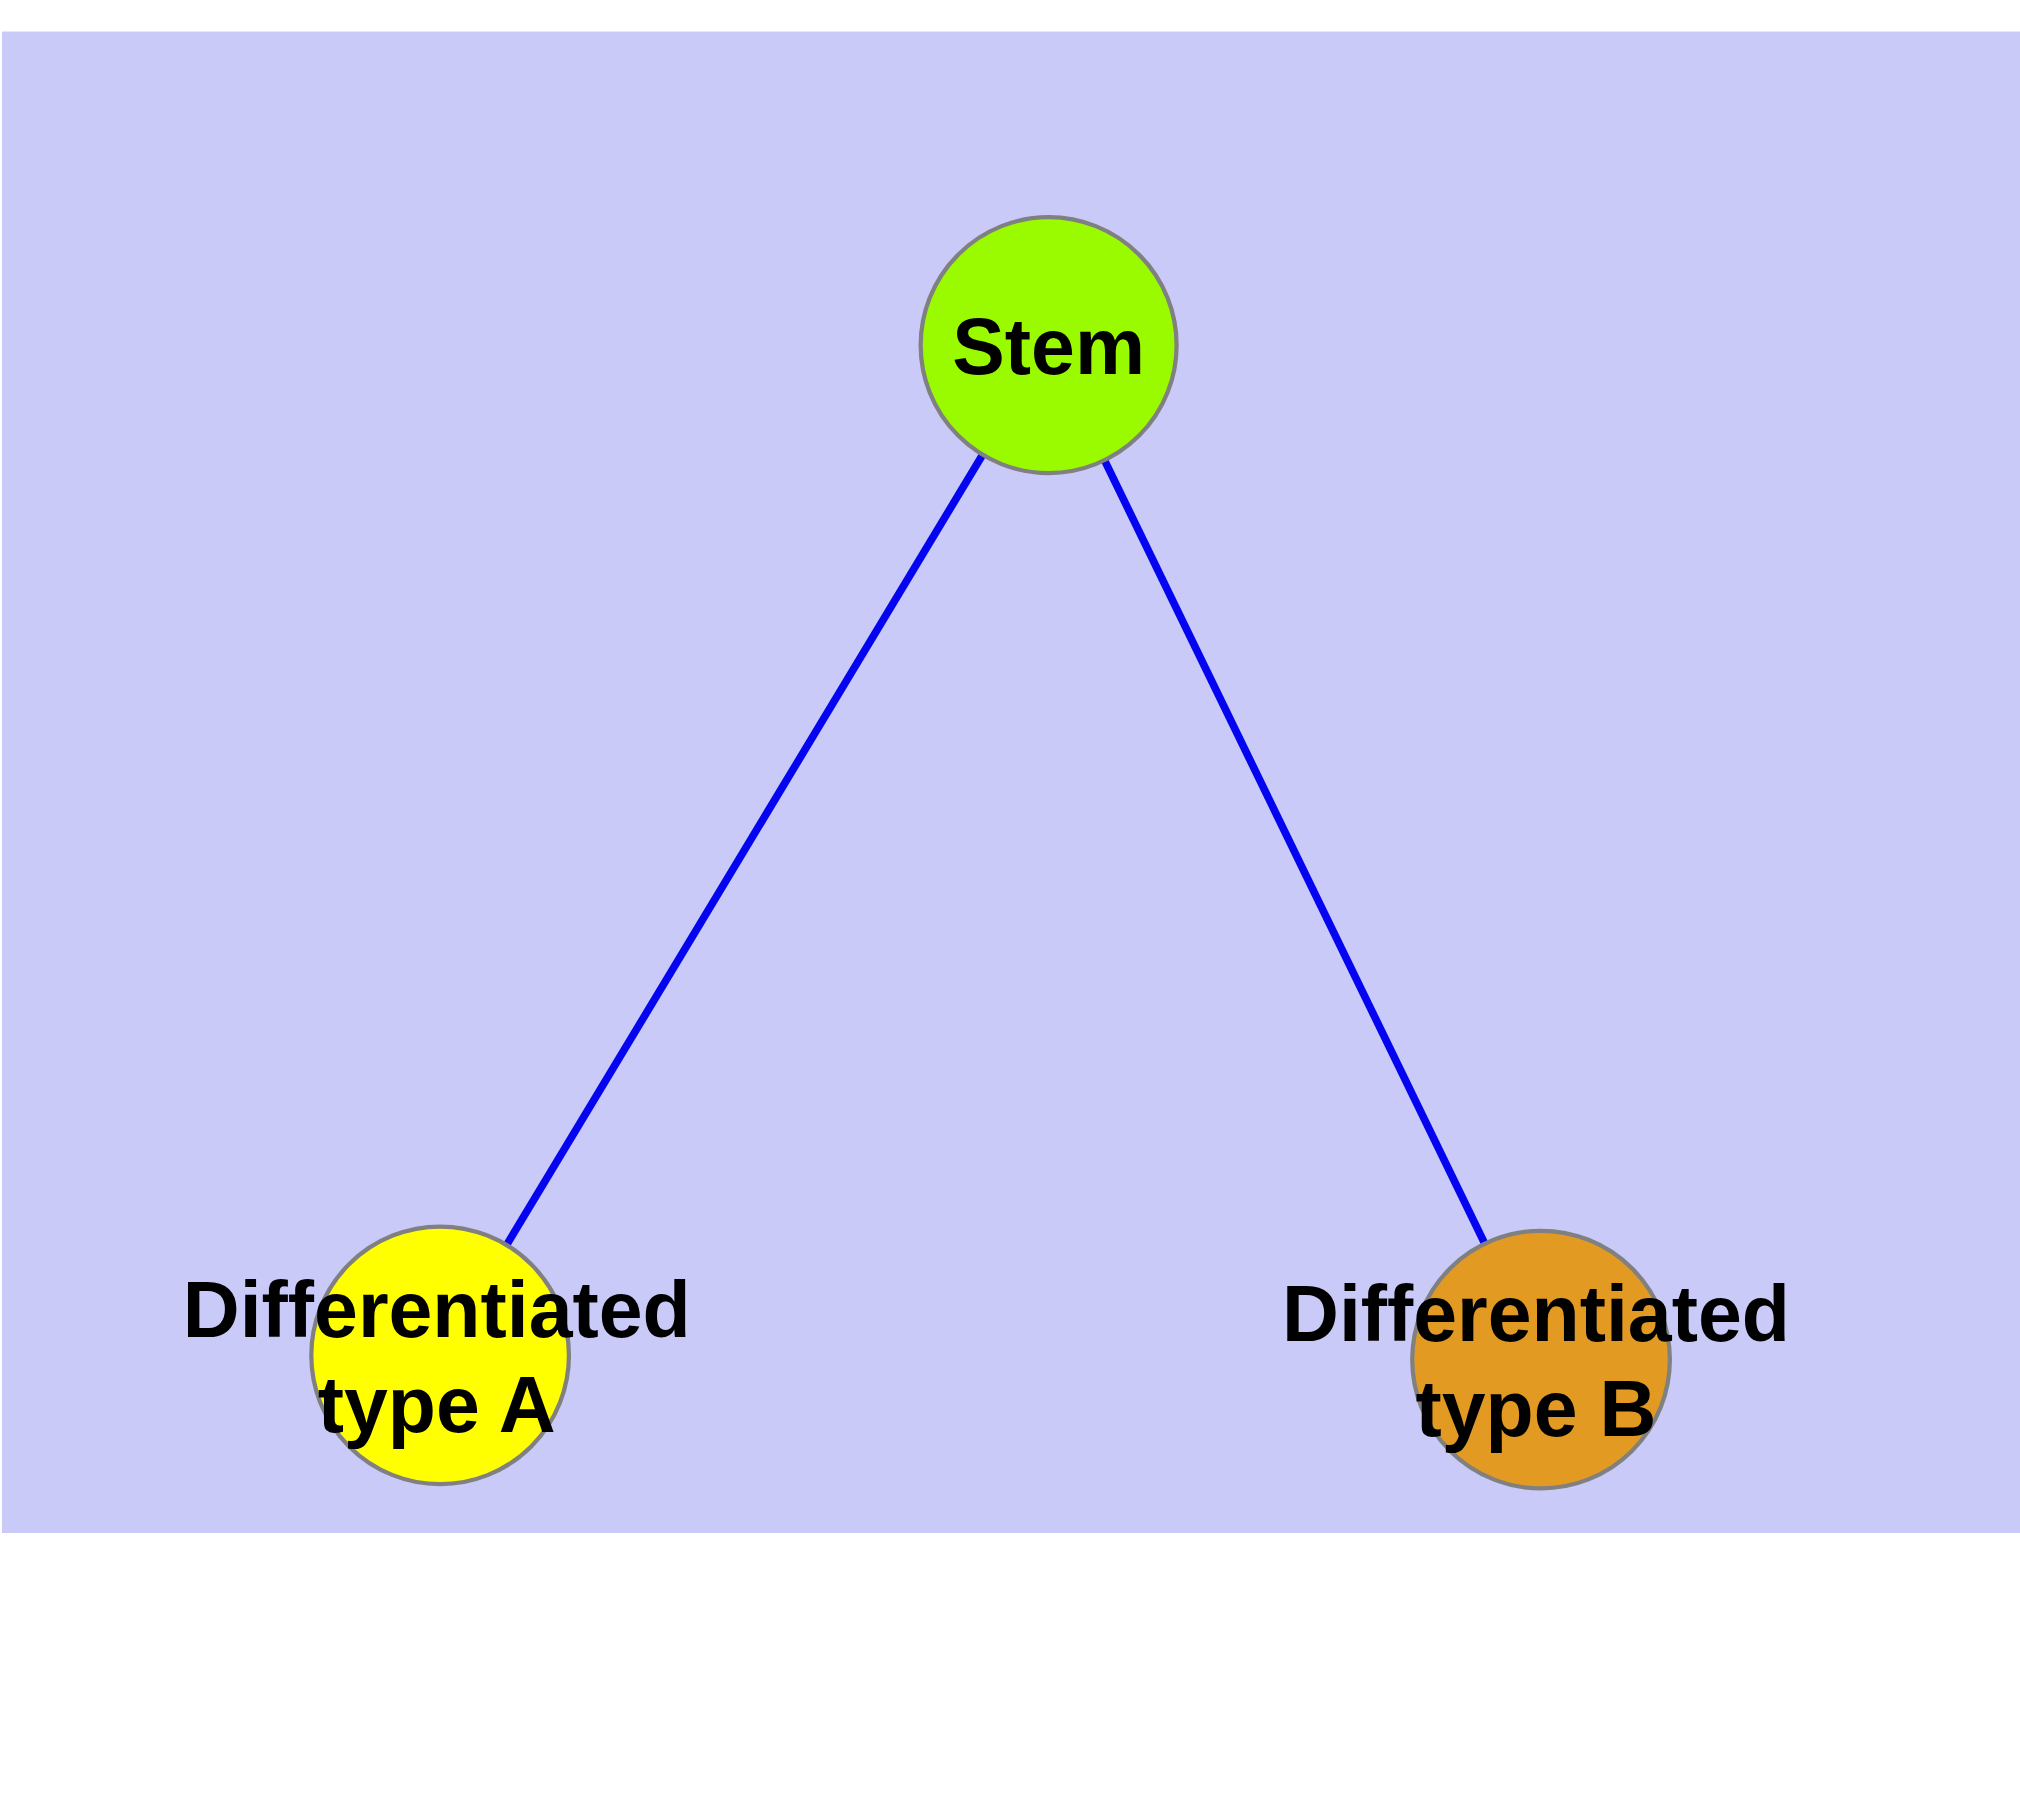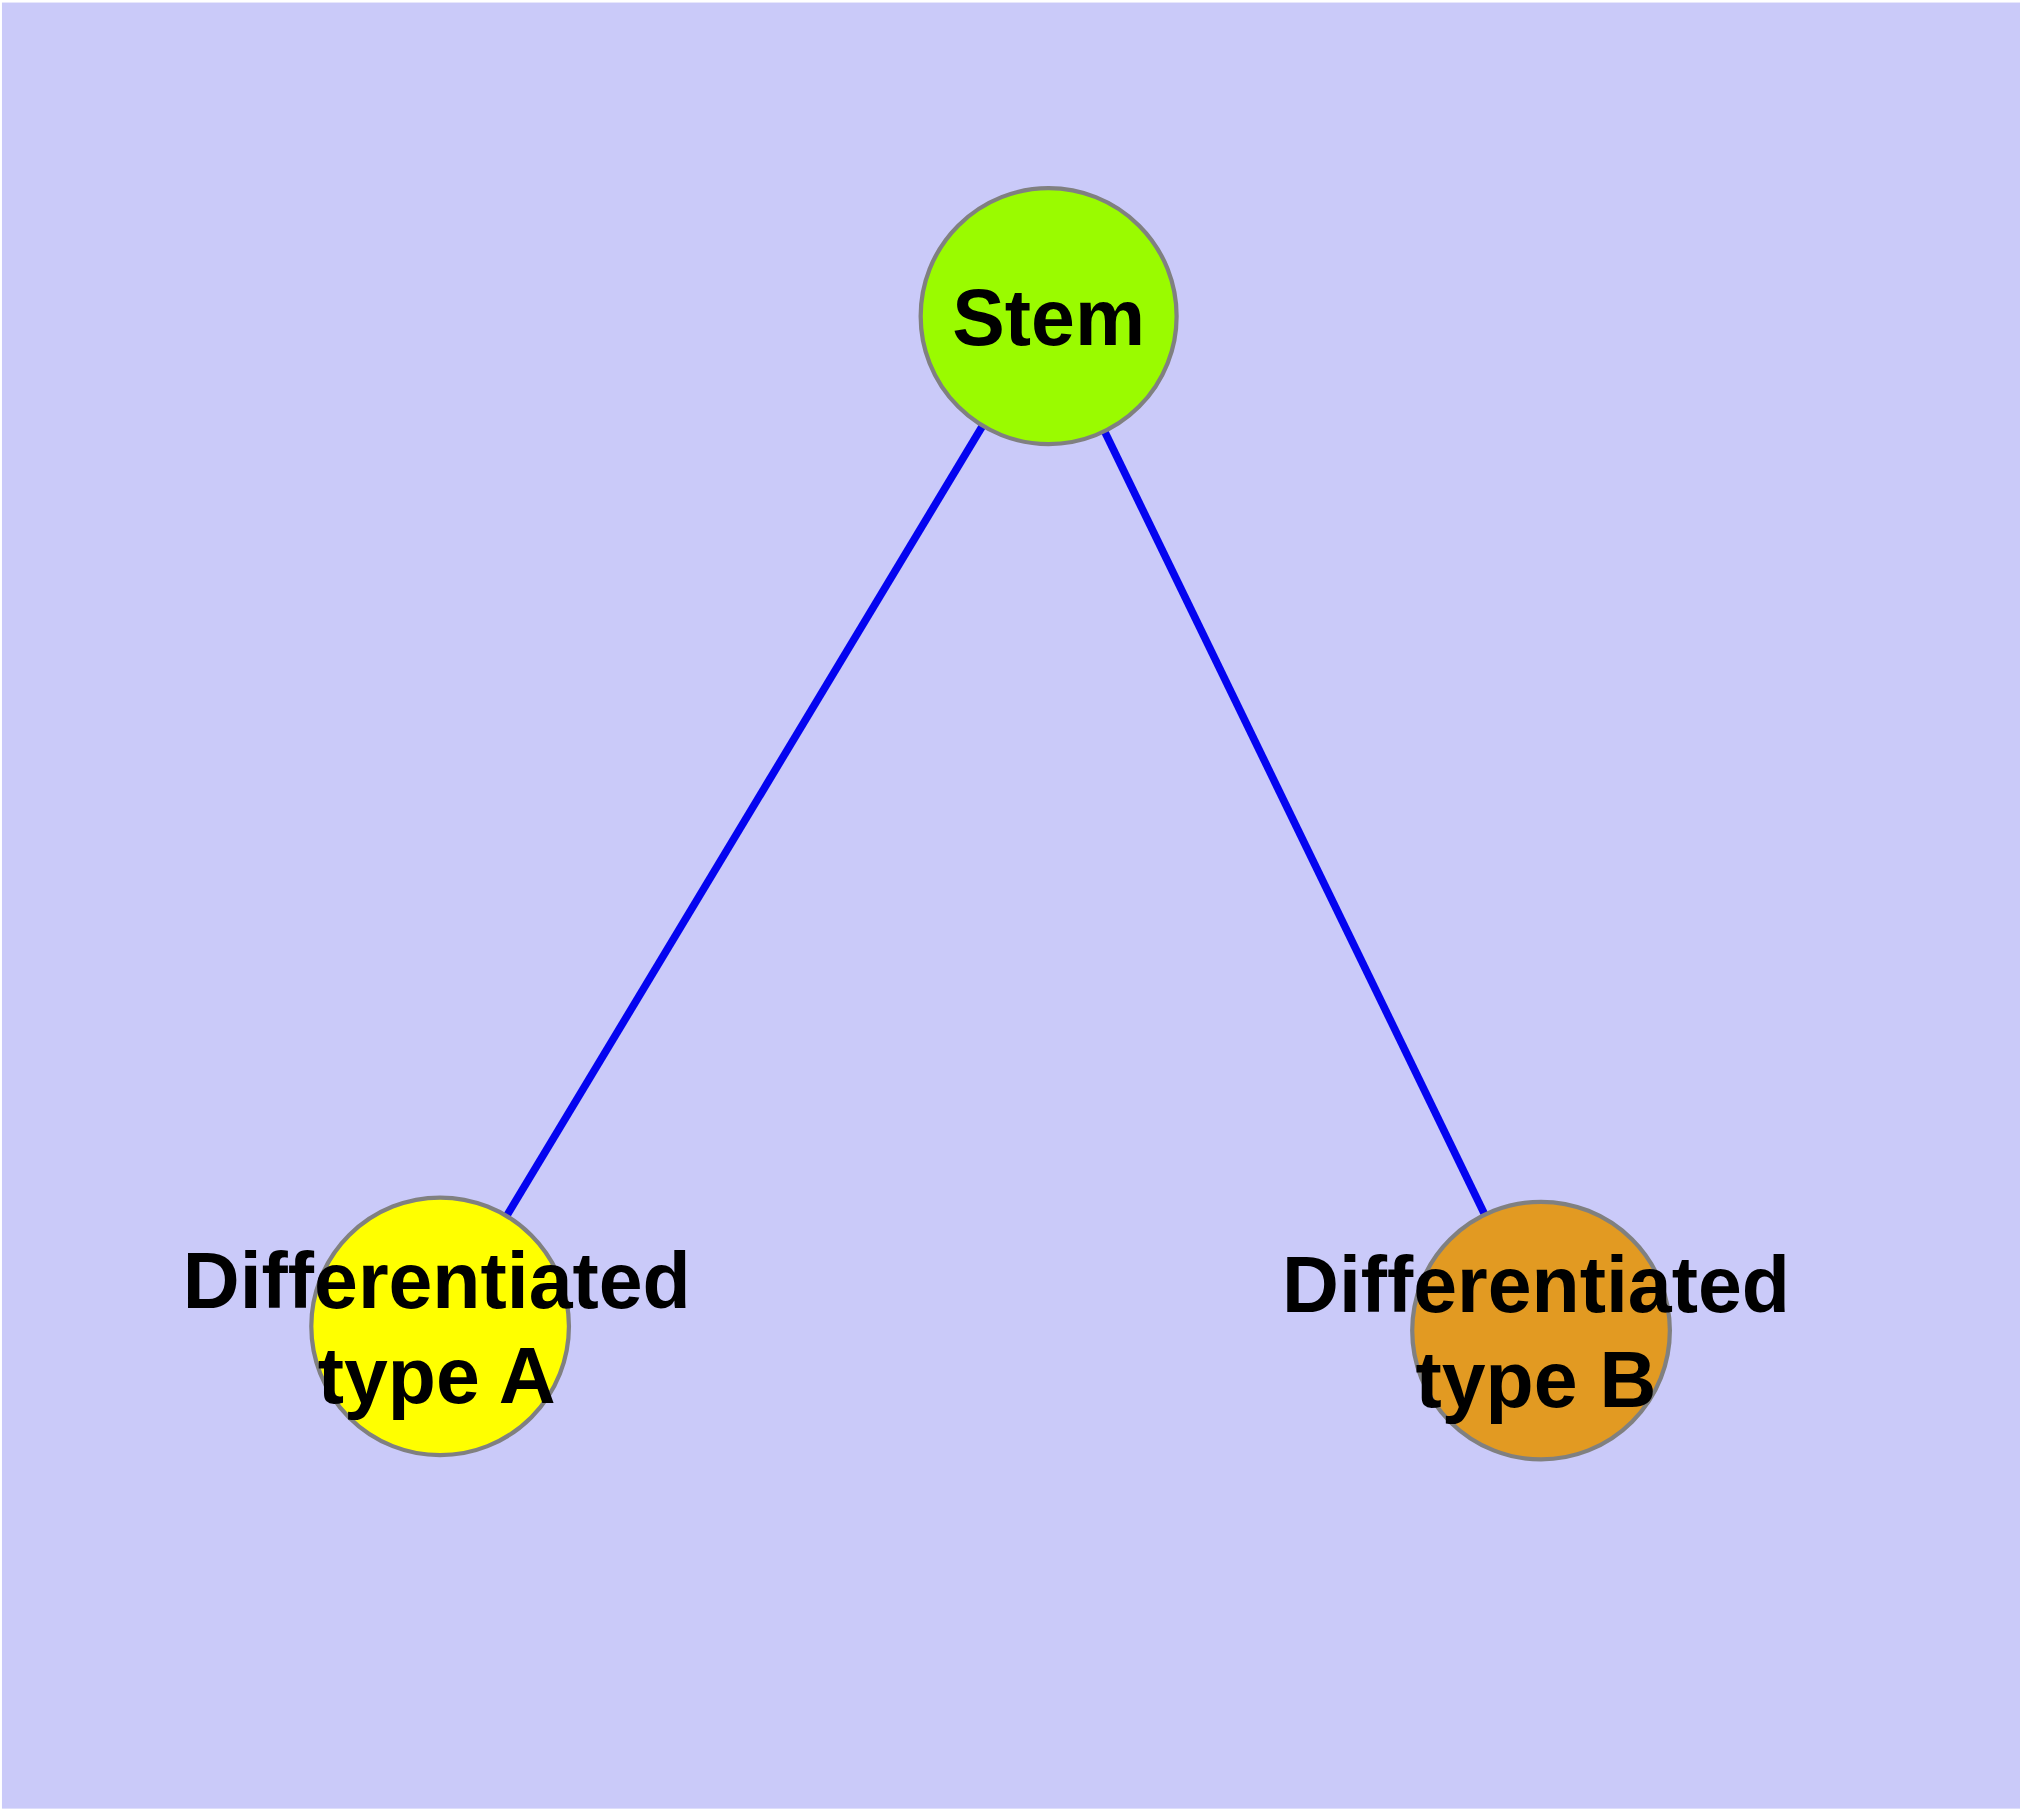--- a/index.html
+++ b/index.html
@@ -1,21 +1,22 @@
 <!DOCTYPE html>
 <html style="font-size:13.6px"><head>
 <meta charset="utf-8">
 <style>
   html, body { margin: 0; padding: 0; }
   body { background: #ffffff; }
   .canvas {
     position: relative;
     width: 2021px;
-    height: 1812px;
+    height: 1504px;
     overflow: hidden;
+    margin-top: 29px;
   }
   .graph-svg {
     position: absolute;
     left: 0; top: 0;
     width: 2021px;
     height: 1812px;
     display: block;
   }
   .node-label {
     font-family: "Liberation Sans", sans-serif;

